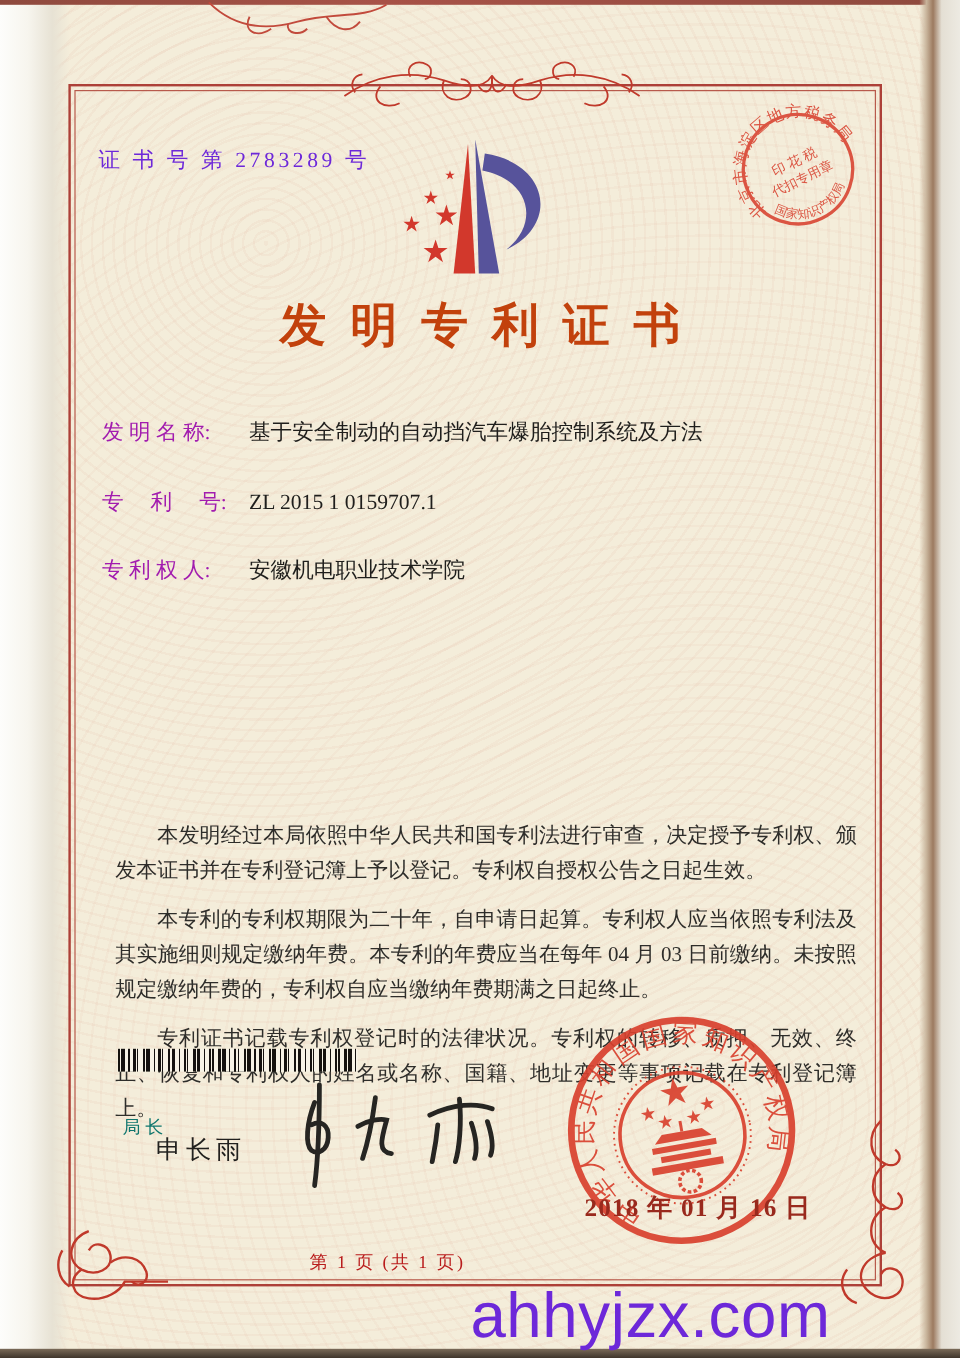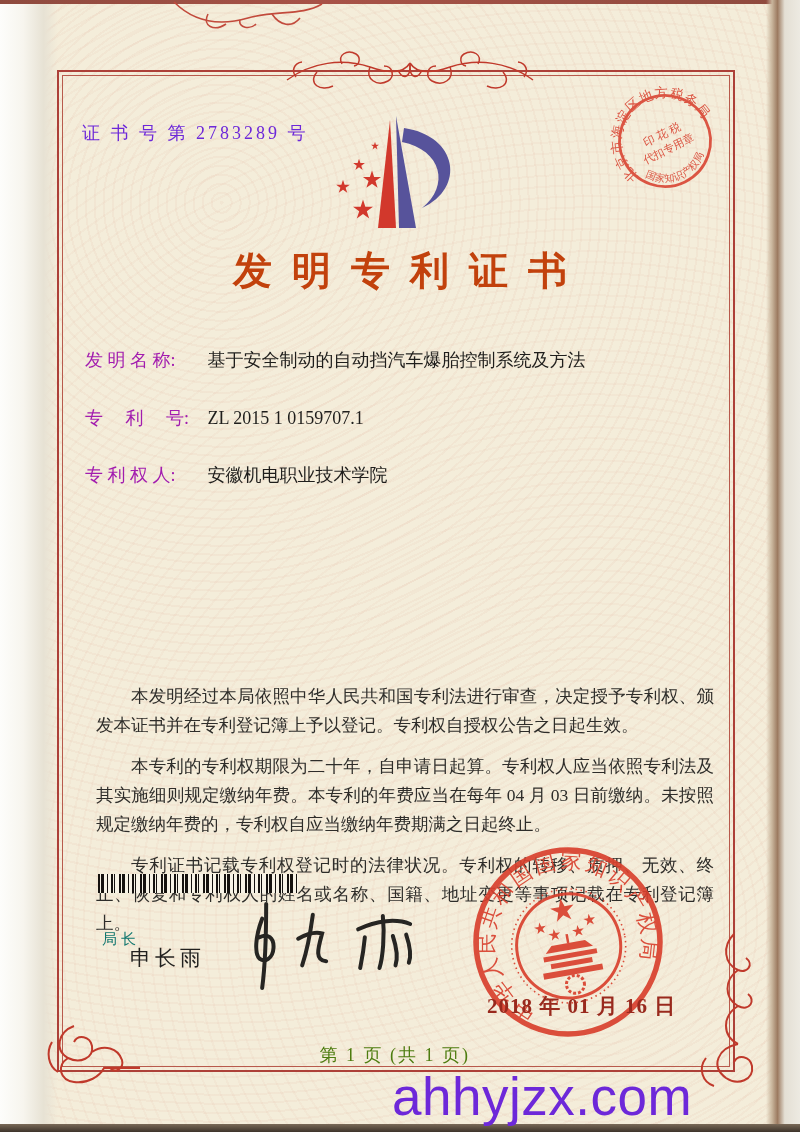--- a/index.html
+++ b/index.html
@@ -75,22 +75,22 @@
   .sig-script{position:absolute;left:210px;top:896px;}
   
   .tax-seal{position:absolute;left:600px;top:76px;transform:rotate(-26deg);}
   .cnipa-seal{position:absolute;left:468px;top:842px;transform:rotate(-10deg);}
   .seal-date{
     position:absolute;left:487px;top:992px;
     font-size:21px;font-weight:600;color:#99291d;letter-spacing:1px;
   }
   
   .footer-page{
-    position:absolute;left:258px;top:1043px;width:212px;text-align:right;
-    font-size:18px;color:#4d7c0f;letter-spacing:2px;
+    position:absolute;left:258px;top:1043px;width:212px;text-align:left;
+    font-size:15px;color:#b91c1c;letter-spacing:2px;
   }
   .watermark{
     position:absolute;left:392px;top:1066px;
     font-family:Liberation Sans, sans-serif;
     font-size:53px;color:#6d28d9;letter-spacing:0.5px;z-index:9;
   }
   svg text{font-family:"Liberation Serif","DejaVu Serif",serif;}
 </style>
 </head>
 <body>

